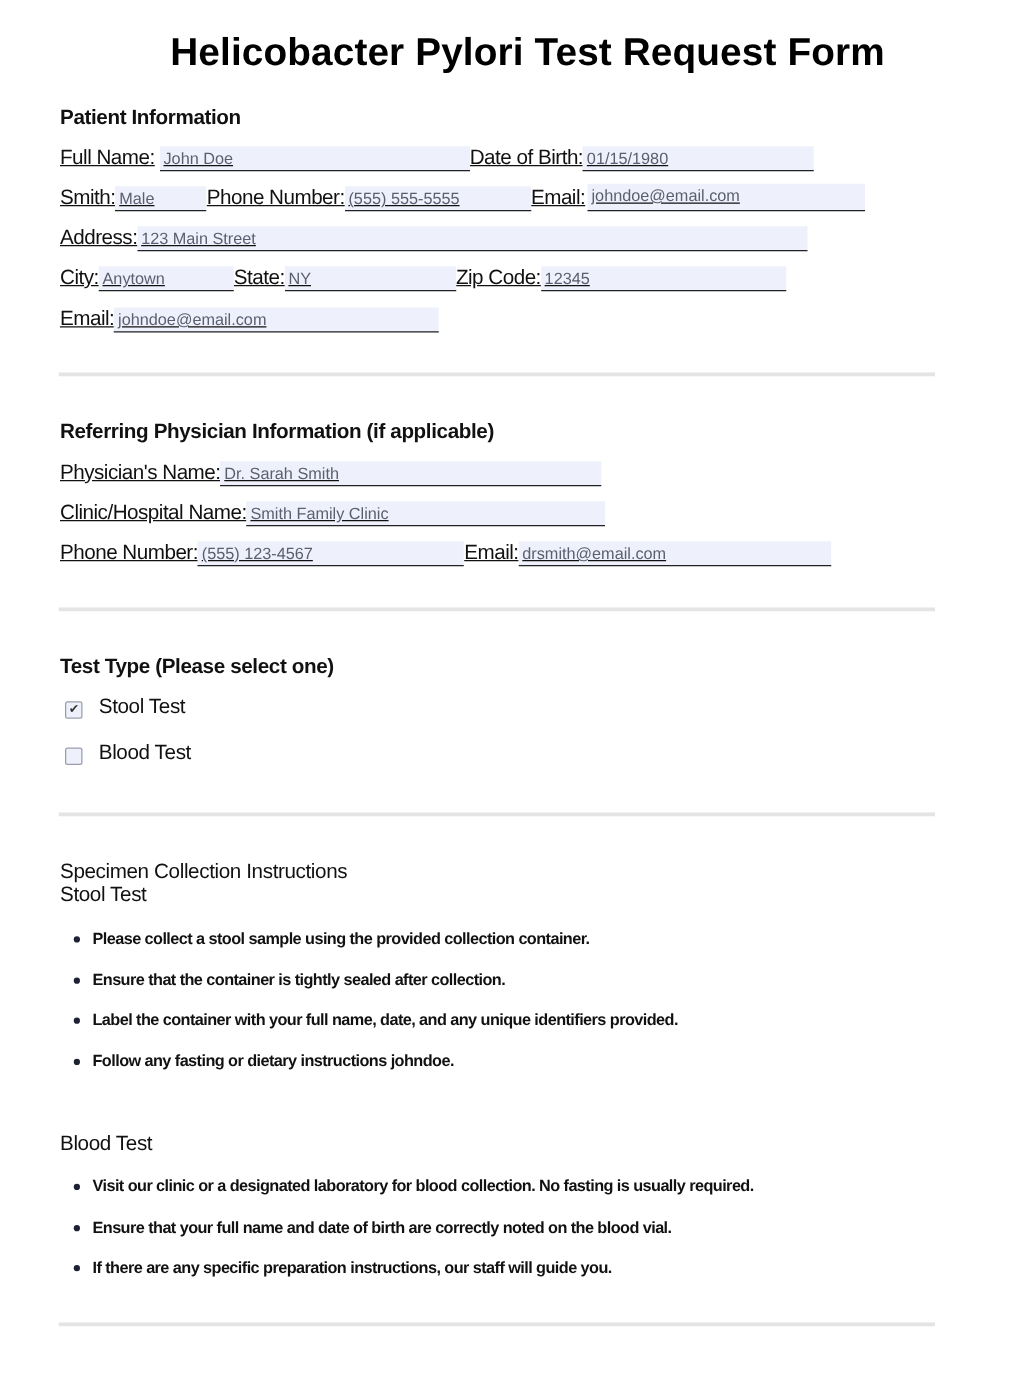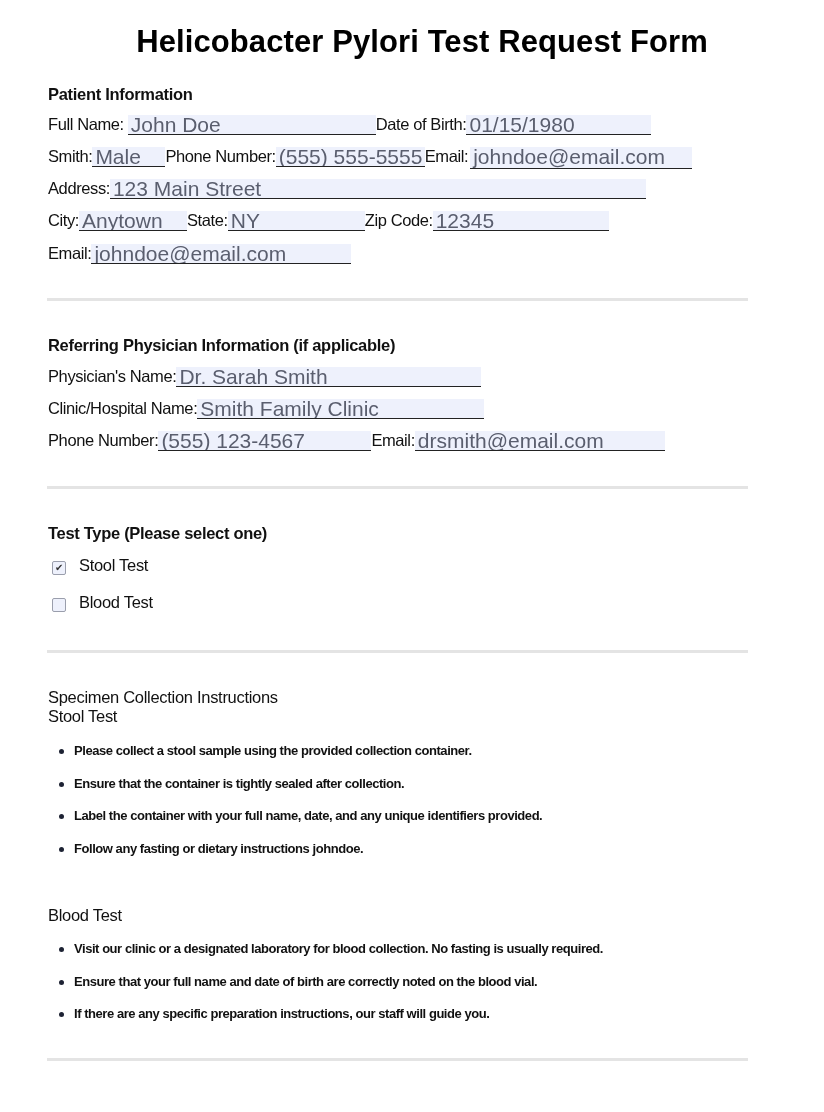--- a/index.html
+++ b/index.html
@@ -33,36 +33,38 @@
       font-size: 16.5px;
       font-weight: bold;
       letter-spacing: -0.3px;
       color: #111;
     }
     .row {
       position: absolute;
       left: 48px;
       height: 22px;
       display: flex;
+      align-items: flex-end;
       font-size: 16.5px;
       letter-spacing: -0.4px;
       white-space: nowrap;
+      text-decoration: underline;
     }
     .lbl {
       color: #111;
       line-height: 20px;
     }
     .field {
       display: inline-block;
       position: relative;
       height: 20px;
       background: #eef1fc;
       border-bottom: 1.5px solid #222;
       color: #5a5e6e;
-      font-size: 21px;
+      font-size: 13px;
       letter-spacing: 0;
       line-height: 19px;
       padding-left: 3px;
       box-sizing: border-box;
       overflow: hidden;
       top: 1px;
     }
     .field.tall { height: 22px; }
     .separator {
       position: absolute;
@@ -158,21 +160,21 @@
   <span class="lbl">Address:</span>
   <span class="field" style="width:536px;">123 Main Street</span>
 </div>
 
 <div class="row" style="top:210px;">
   <span class="lbl">City:</span>
   <span class="field" style="width:108px;">Anytown</span>
   <span class="lbl">State:</span>
   <span class="field" style="width:137px;">NY</span>
   <span class="lbl">Zip Code:</span>
-  <span class="field" style="width:176px;">12345</span>
+  <span class="field" style="width:196px;">12345</span>
 </div>
 
 <div class="row" style="top:243px;">
   <span class="lbl">Email:</span>
   <span class="field" style="width:260px;">johndoe@email.com</span>
 </div>
 
 <div class="separator" style="top:298px;"></div>
 
 <div class="section-heading" style="top:336px;">Referring Physician Information (if applicable)</div>

